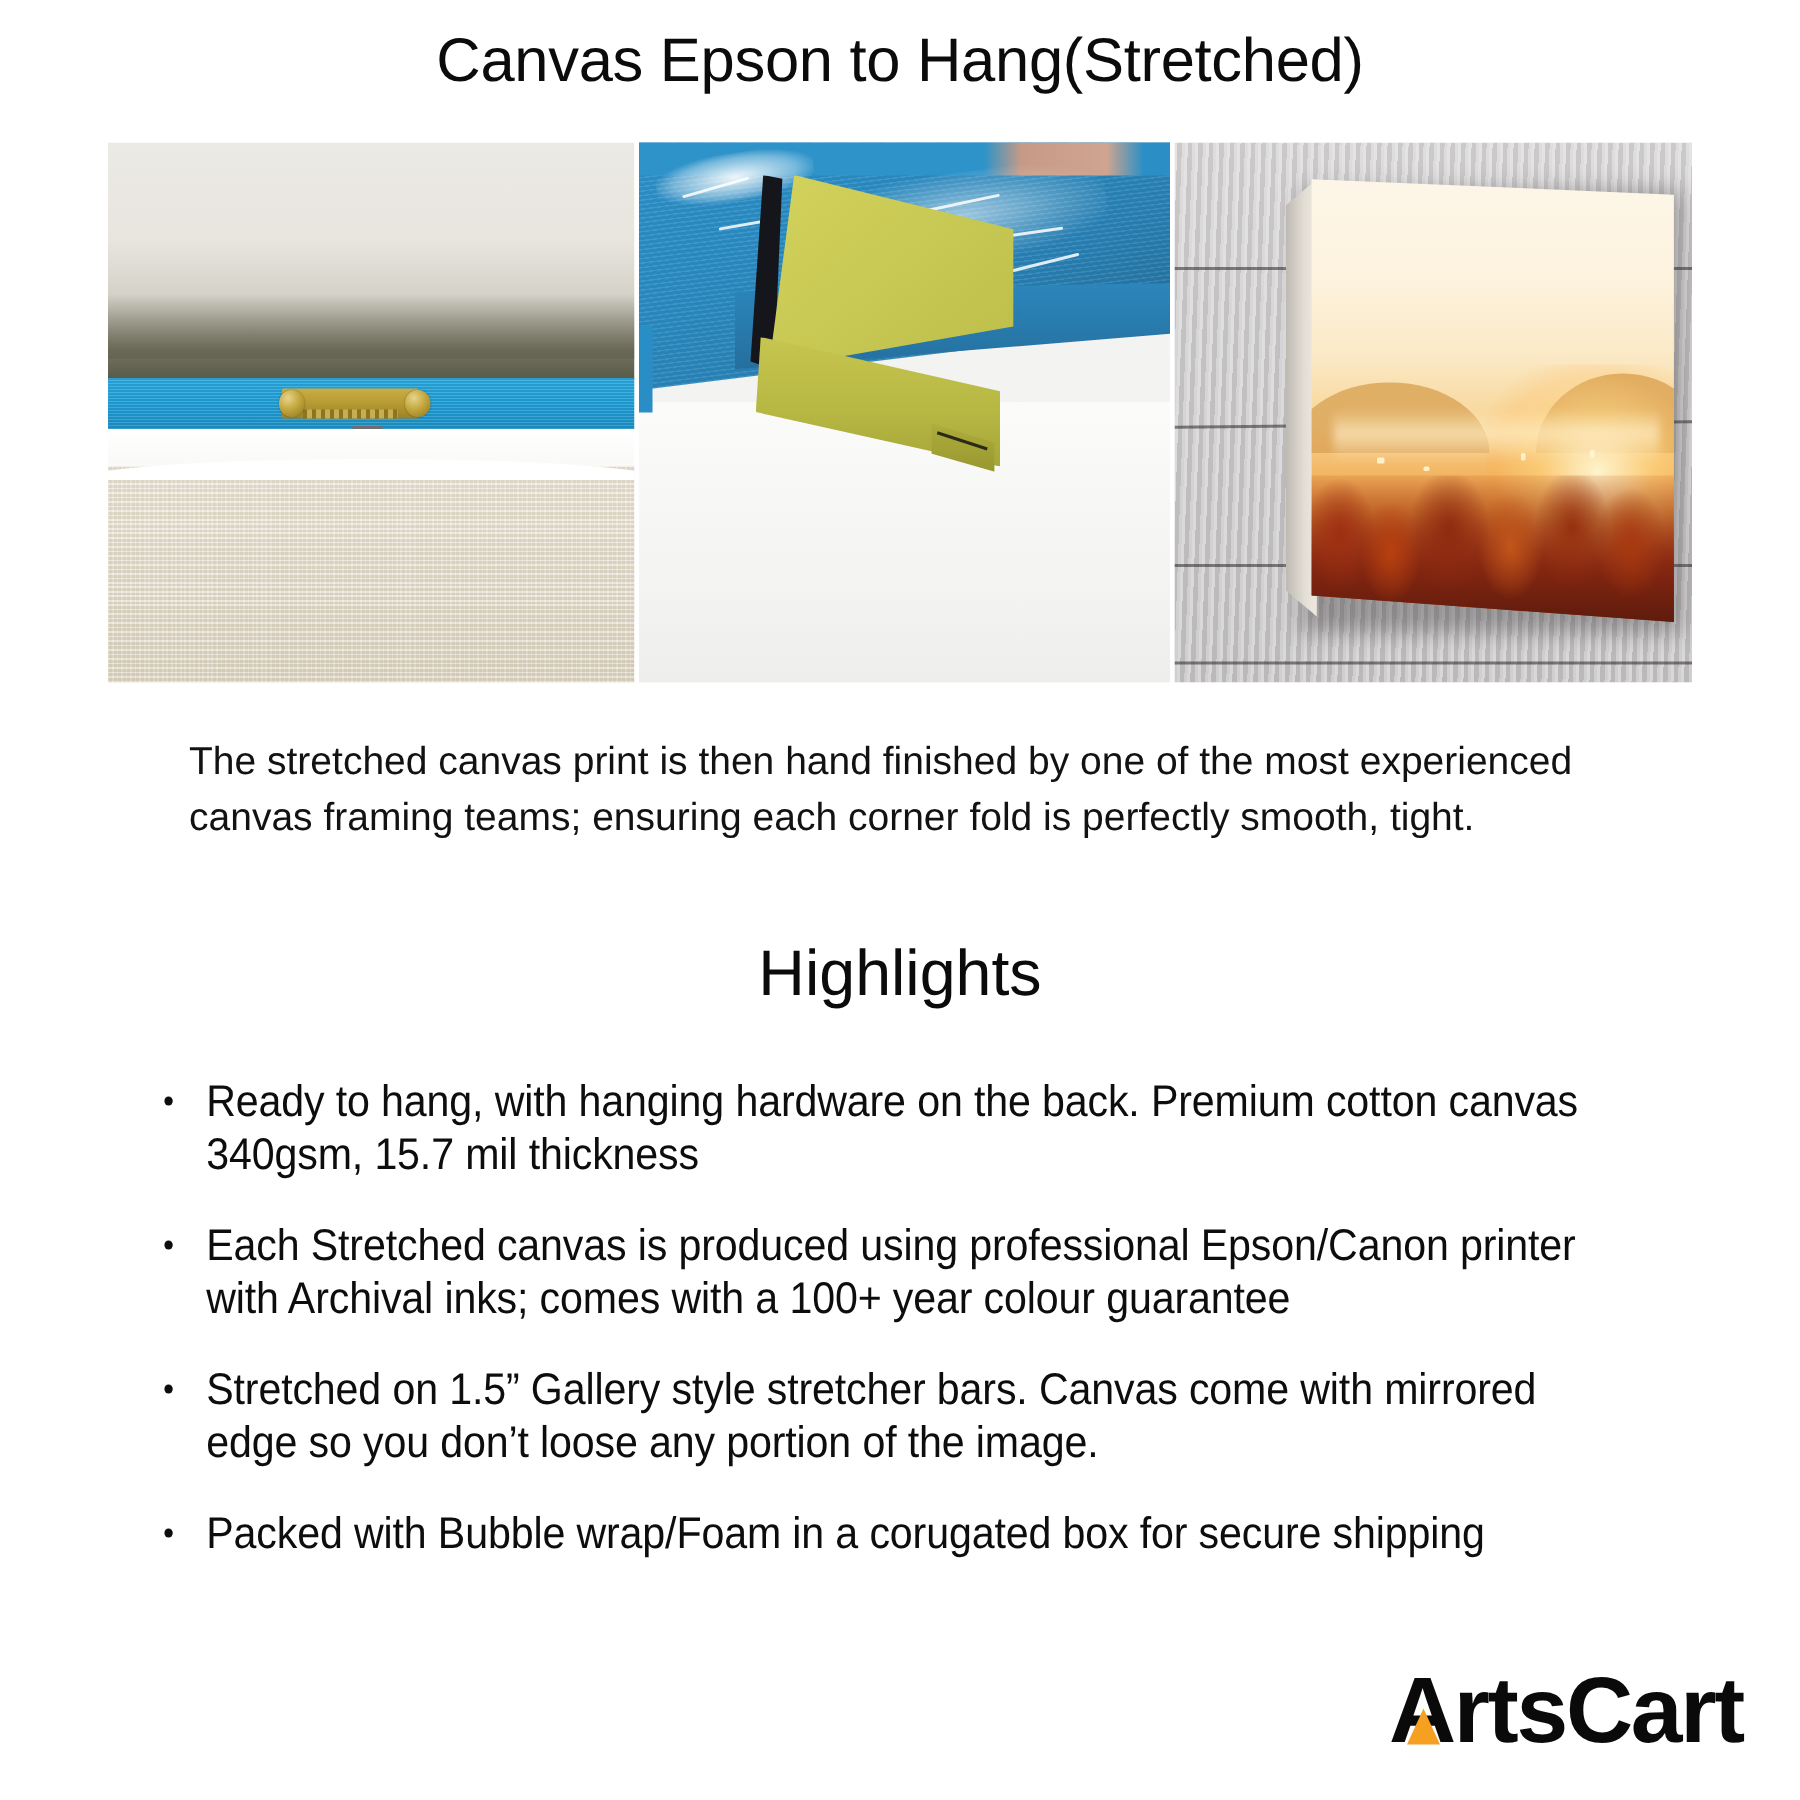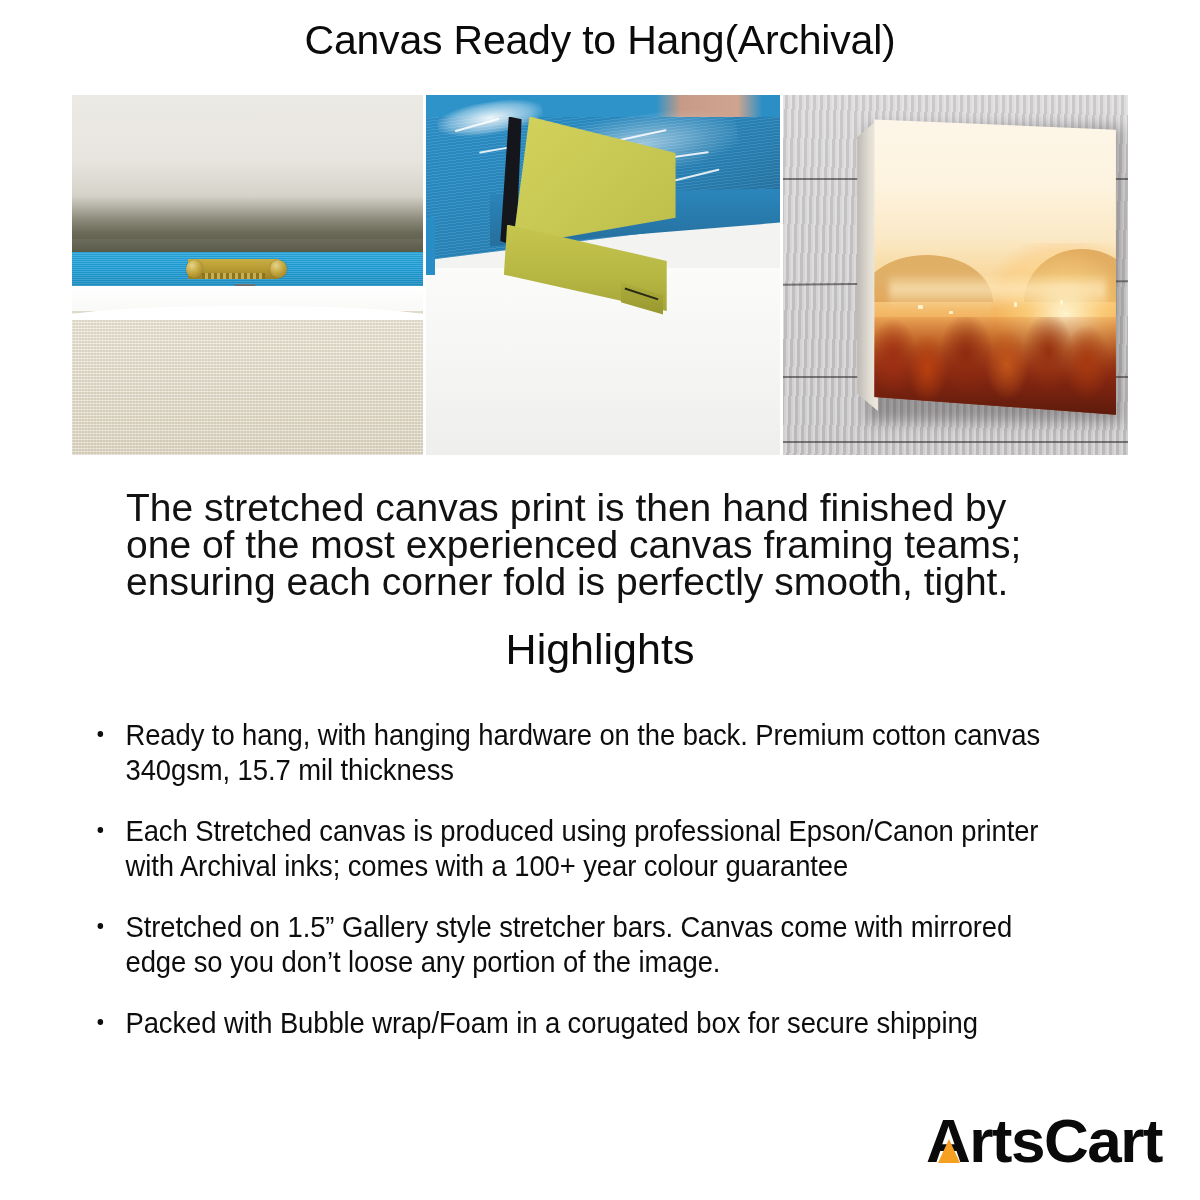--- a/index.html
+++ b/index.html
@@ -263,42 +263,42 @@
   .pc-t2 { left: 31%; top: 65%; width: 1.4%; height: 1%; }
   .pc-t3 { left: 58%; top: 62%; width: 1.2%; height: 1.4%; }
   .pc-t4 { left: 77%; top: 61%; width: 1%;  height: 2%; }
 
   
   .intro {
     position: absolute;
     left: 126px;
     top: 489px;
     width: 940px;
-    font-size: 39px;
+    font-size: 26px;
     line-height: 37px;
     color: #121212;
     font-weight: 400;
   }
 
   
   .hl-heading {
     position: absolute;
     left: 0;
     top: 625px;
     width: 1200px;
     text-align: center;
     font-size: 43px;
     font-weight: 400;
     color: #0b0b0b;
   }
 
   
   .bullets {
     position: absolute;
-    left: 92px;
+    left: 104px;
     top: 717px;
     width: 1020px;
   }
   .bullet {
     position: relative;
     padding-left: 36px;
     margin-bottom: 26px;
     font-size: 29.5px;
     line-height: 35px;
     color: #0d0d0d;
@@ -341,21 +341,21 @@
     width: 0;
     height: 0;
     border-left: 11px solid transparent;
     border-right: 11px solid transparent;
     border-bottom: 24px solid #f5a020;
   }
 </style>
 </head>
 <body>
 
-<div class="title">Canvas Ready to Hang(Archival)</div>
+<div class="title">Canvas Epson to Hang(Stretched)</div>
 
 <div class="gallery">
 
   <div class="panel panel-a">
     <div class="pa-wallTop"></div>
     <div class="pa-shadow"></div>
     <div class="pa-blueBar"></div>
     <div class="pa-hangerPlate"></div>
     <div class="pa-teeth"></div>
     <div class="pa-screw l"></div>

